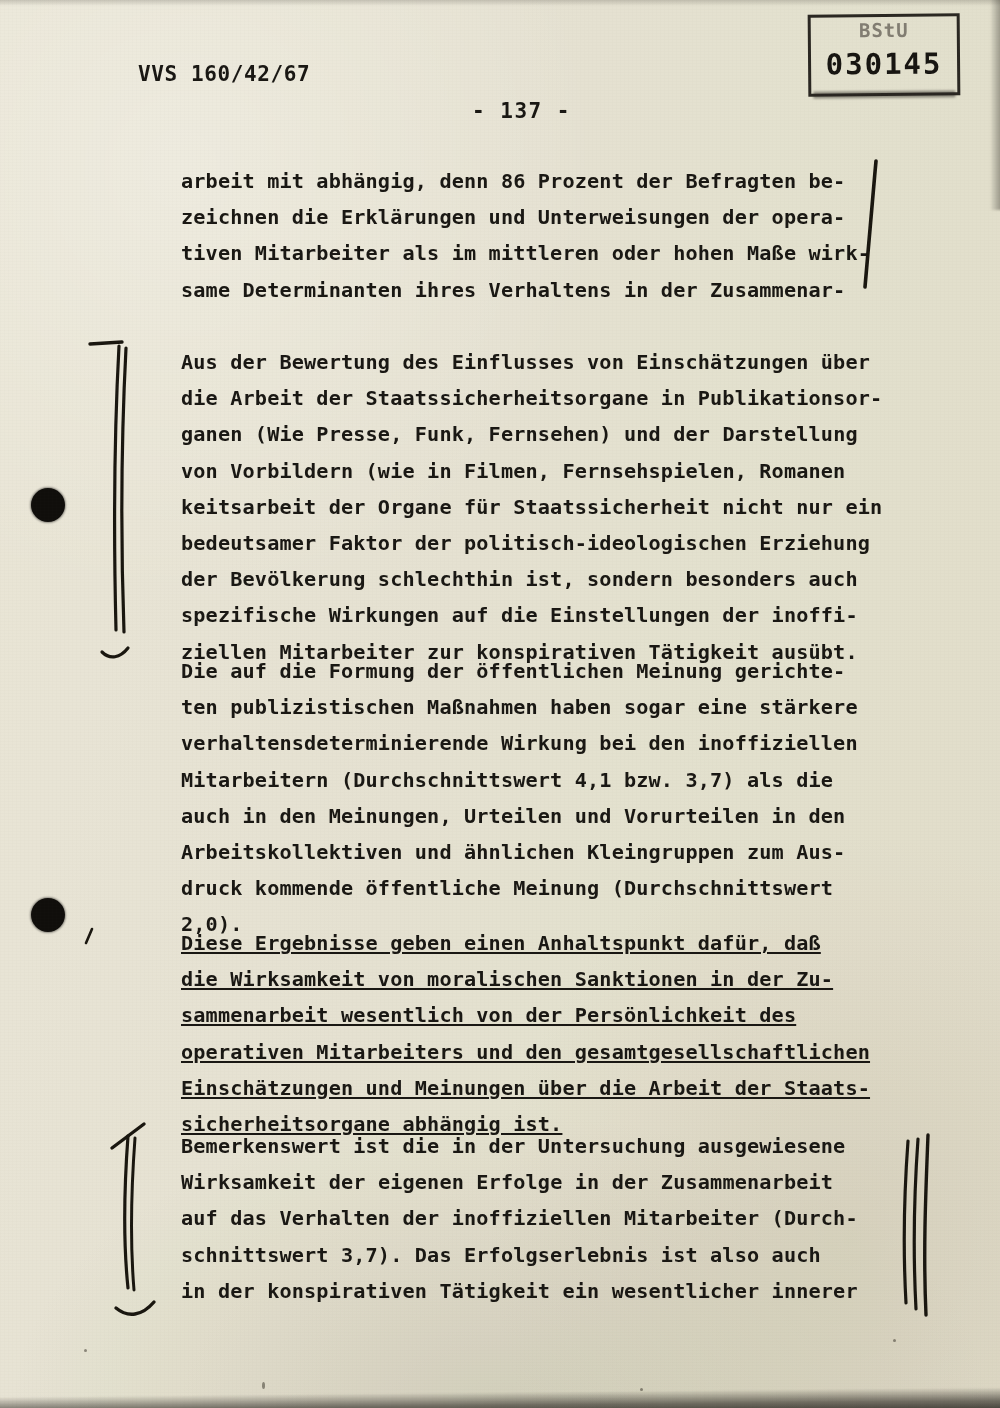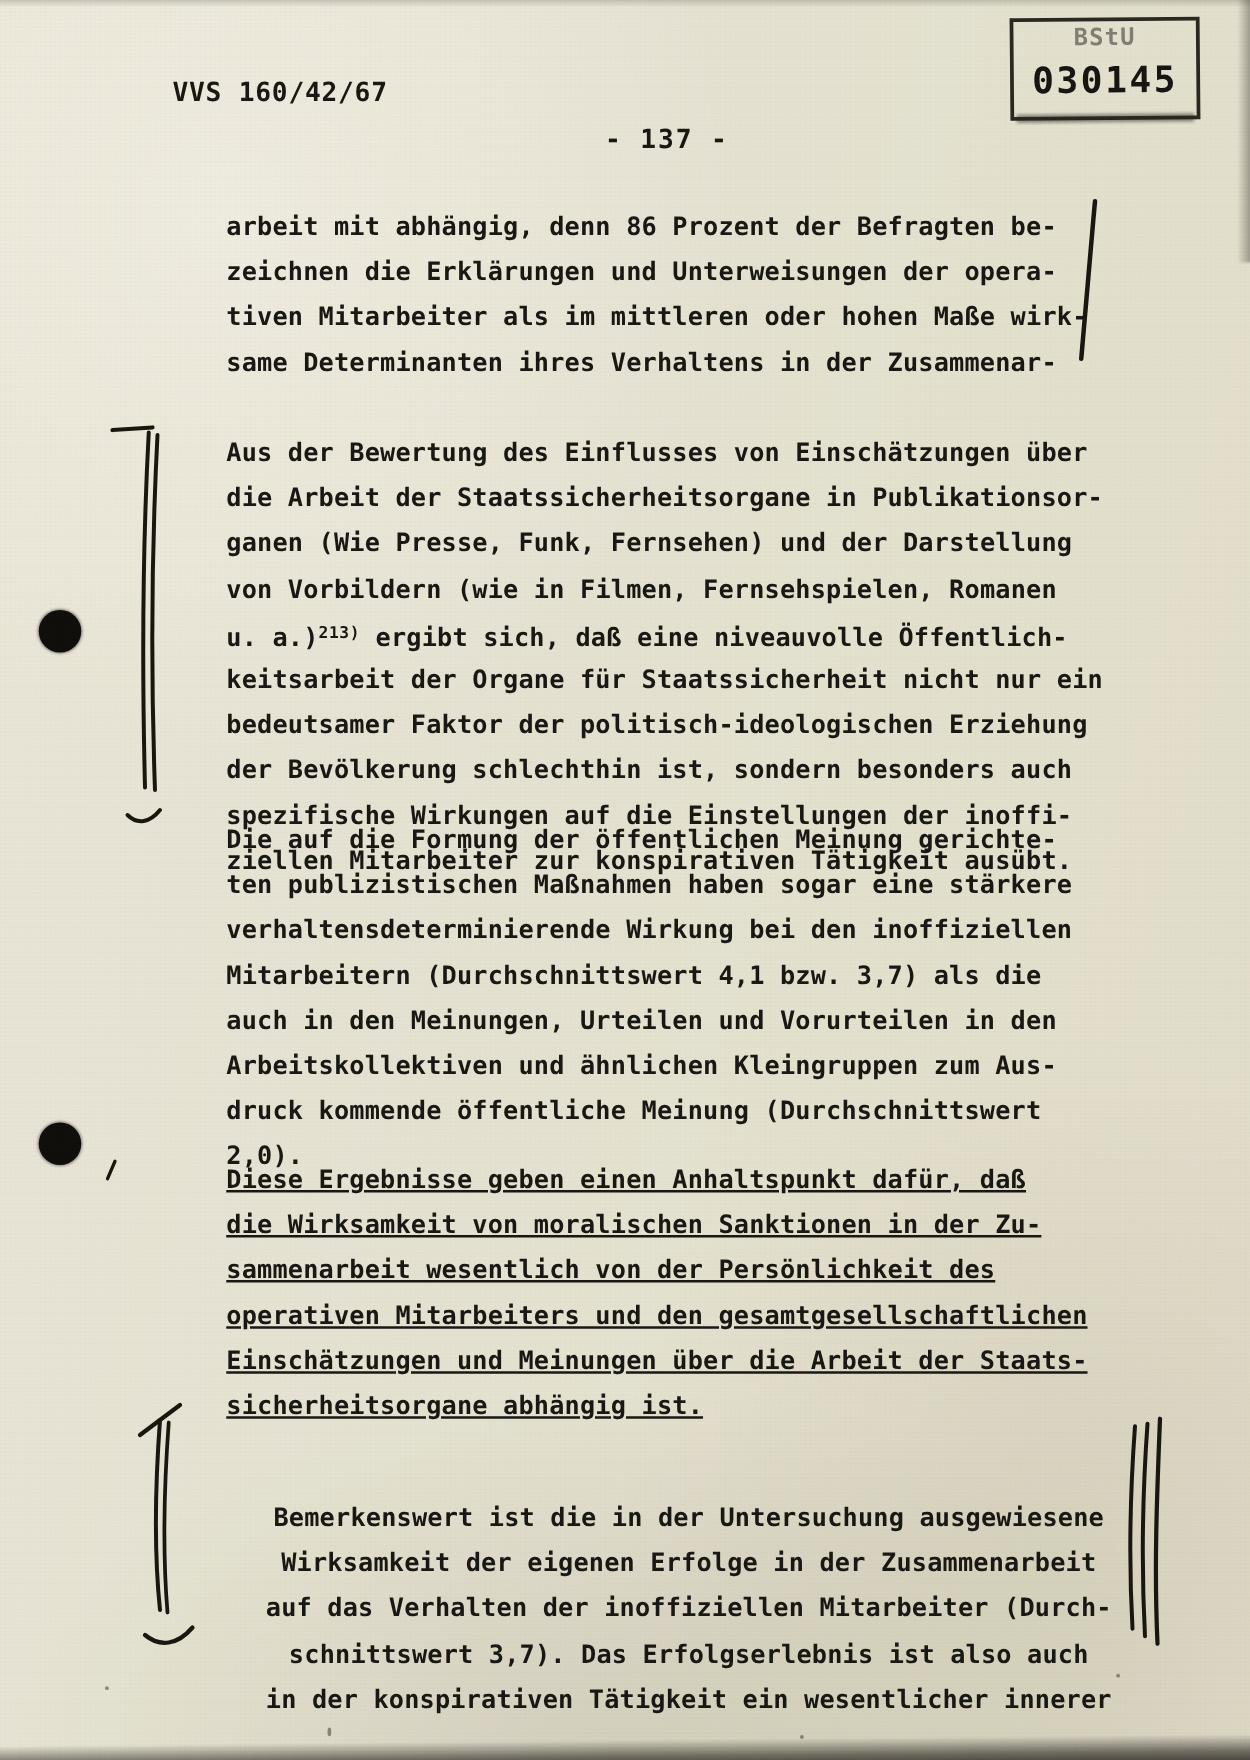--- a/index.html
+++ b/index.html
@@ -51,21 +51,20 @@
     white-space: nowrap;
   }
   #page-number {
     position: absolute;
     left: 472px;
     top: 99px;
     font-size: 21px;
     letter-spacing: 1.5px;
     font-weight: 700;
     white-space: nowrap;
-    margin-left: 12px;
   }
 
   
   #stamp-box {
     position: absolute;
     left: 808px;
     top: 14px;
     width: 152px;
     height: 82px;
     border: 3px solid #2a2722;
@@ -132,21 +131,21 @@
   sup.fn {
     font-size: 13px;
     vertical-align: 7px;
     letter-spacing: 0.5px;
   }
 
   #para-1 { top: 163px; }
   #para-2 { top: 344px; }
   #para-3 { top: 653px; }
   #para-4 { top: 925px; text-decoration: underline; }
-  #para-5 { top: 1196px; text-align: center; }
+  #para-5 { top: 1128px; }
 
   
   .punch-hole {
     position: absolute;
     width: 34px;
     height: 34px;
     border-radius: 50%;
     background: #100e0b;
     box-shadow: 0 0 2px 1px rgba(0,0,0,0.4);
   }
@@ -219,21 +218,20 @@
       <span class="ln">zeichnen die Erklärungen und Unterweisungen der opera-</span>
       <span class="ln">tiven Mitarbeiter als im mittleren oder hohen Maße wirk-</span>
       <span class="ln">same Determinanten ihres Verhaltens in der Zusammenar-</span>
     </div>
 
     <div class="para" id="para-2">
       <span class="ln"><span>Aus der Bewertung des Einflusses von </span><span class="u">Einschätzungen über</span></span>
       <span class="ln u">die Arbeit der Staatssicherheitsorgane in Publikationsor-</span>
       <span class="ln"><span class="u">ganen</span><span> (Wie Presse, Funk, Fernsehen) und der </span><span class="u">Darstellung</span></span>
       <span class="ln"><span>von </span><span class="u">Vorbildern</span><span> (wie in Filmen, Fernsehspielen, Romanen</span></span>
-      <span class="ln"><span>u. a.)</span><sup class="fn">213)</sup><span> ergibt sich, daß eine niveauvolle Öffentlich-</span></span>
       <span class="ln">keitsarbeit der Organe für Staatssicherheit nicht nur ein</span>
       <span class="ln">bedeutsamer Faktor der politisch-ideologischen Erziehung</span>
       <span class="ln">der Bevölkerung schlechthin ist, sondern besonders auch</span>
       <span class="ln">spezifische Wirkungen auf die Einstellungen der inoffi-</span>
       <span class="ln">ziellen Mitarbeiter zur konspirativen Tätigkeit ausübt.</span>
     </div>
 
     <div class="para" id="para-3">
       <span class="ln">Die auf die Formung der öffentlichen Meinung gerichte-</span>
       <span class="ln">ten publizistischen Maßnahmen haben sogar eine stärkere</span>

